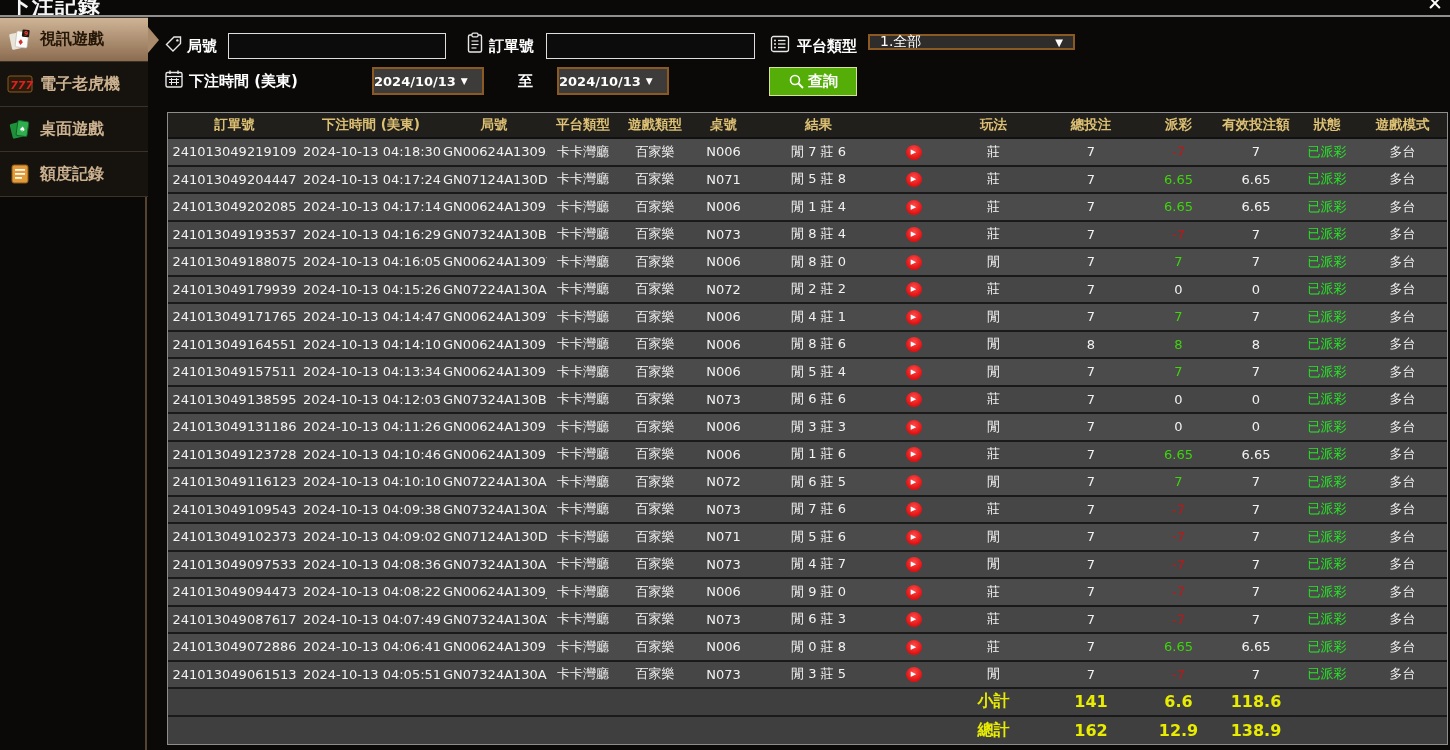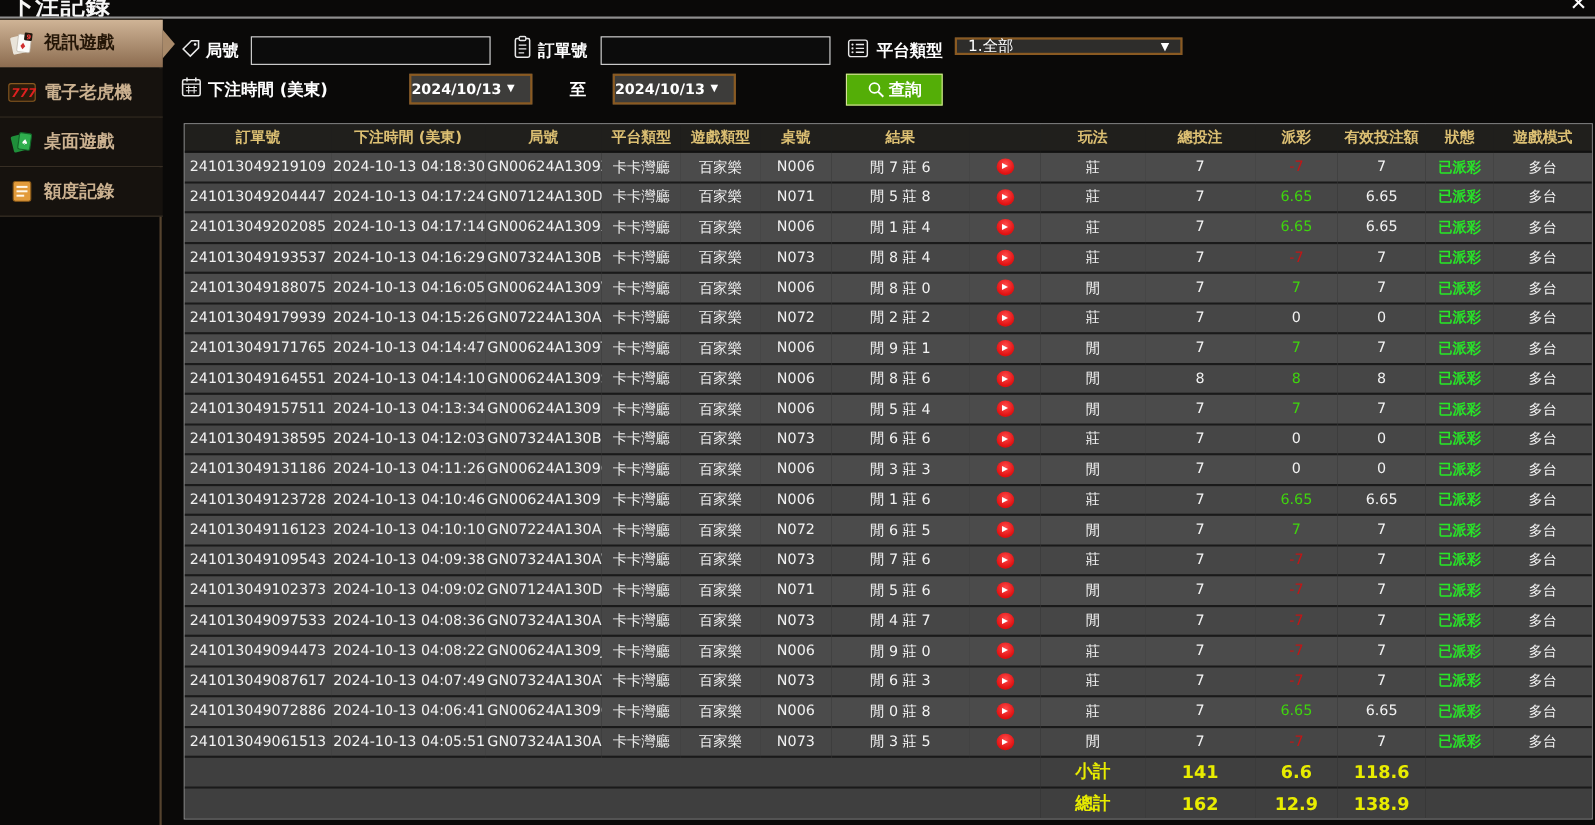--- a/index.html
+++ b/index.html
@@ -63,21 +63,21 @@
   }
   td{
     height:27.5px; background:#4b4b4b; color:#f2f2f2; font-size:13px; text-align:center;
     border-bottom:2px solid #1a1a1a; white-space:nowrap; overflow:hidden; padding:0 2px;
   }
   tr:nth-child(even) td{ background:#464646; }
   tr.total-row td{ background:#3f3f3f; color:#e8ec00; font-weight:bold; font-size:16px; }
   tr:last-child td{ border-bottom:none; }
   td.pos{ color:#3fd40e; }
   td.neg{ color:#c21616; }
-  td.status{ color:#28e428; font-weight:bold; }
+  td.status{ color:#28e428; font-weight:normal; }
   .play-btn{
     display:inline-block; width:16px; height:15px; border-radius:50%;
     background:radial-gradient(circle at 50% 35%, #ff4a4a, #e01010 70%);
     color:#fff; font-size:7px; line-height:15px; text-align:center; cursor:pointer;
     vertical-align:middle;
   }
 </style>
 </head>
 <body>
 
@@ -336,21 +336,21 @@
           <td class="status">已派彩</td>
           <td>多台</td>
         </tr>
         <tr>
           <td>241013049171765</td>
           <td>2024-10-13 04:14:47</td>
           <td>GN00624A1309T</td>
           <td>卡卡灣廳</td>
           <td>百家樂</td>
           <td>N006</td>
-          <td>閒 9 莊 1</td>
+          <td>閒 4 莊 1</td>
           <td><span class="play-btn">▶</span></td>
           <td>閒</td>
           <td>7</td>
           <td class="pos">7</td>
           <td>7</td>
           <td class="status">已派彩</td>
           <td>多台</td>
         </tr>
         <tr>
           <td>241013049164551</td>

